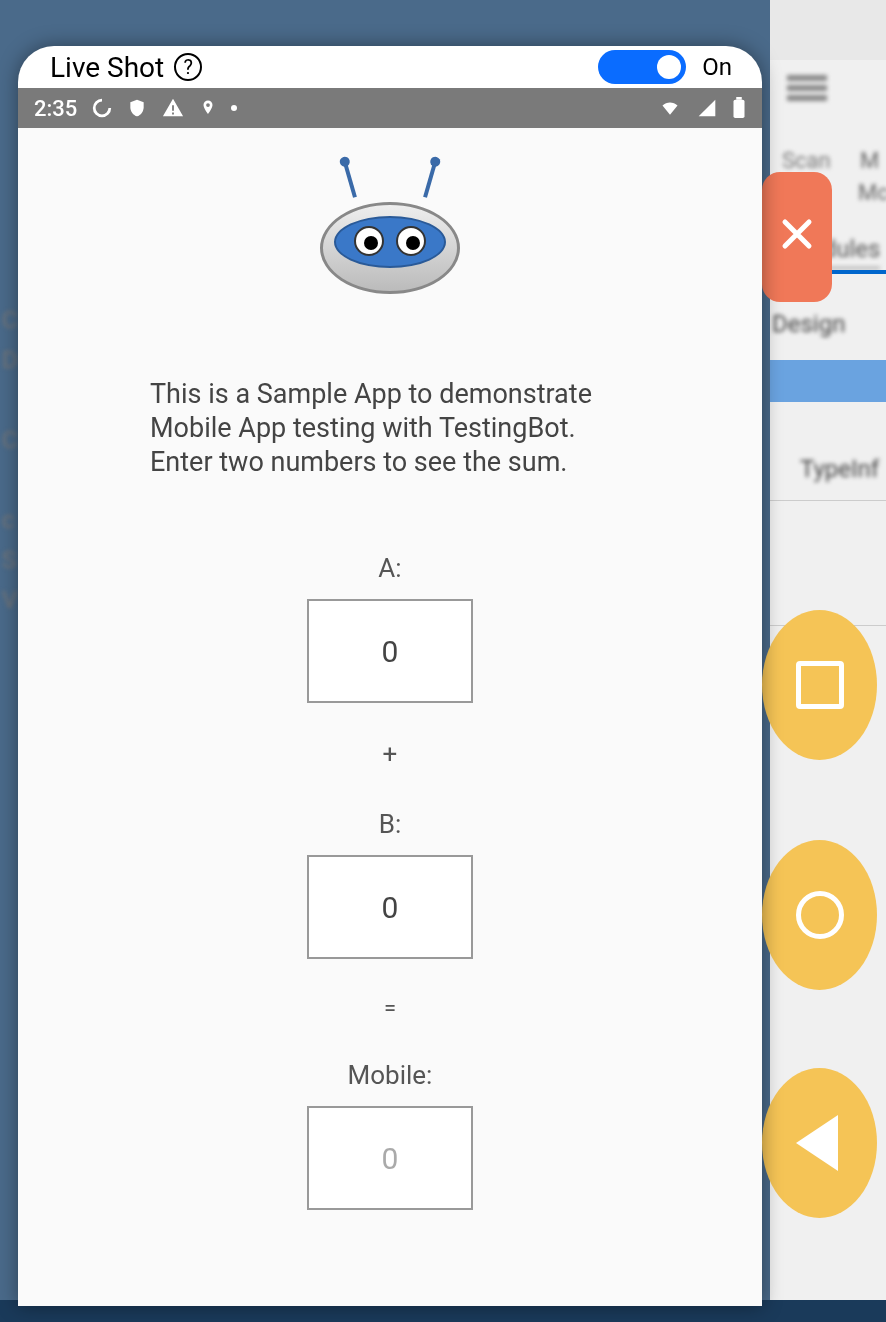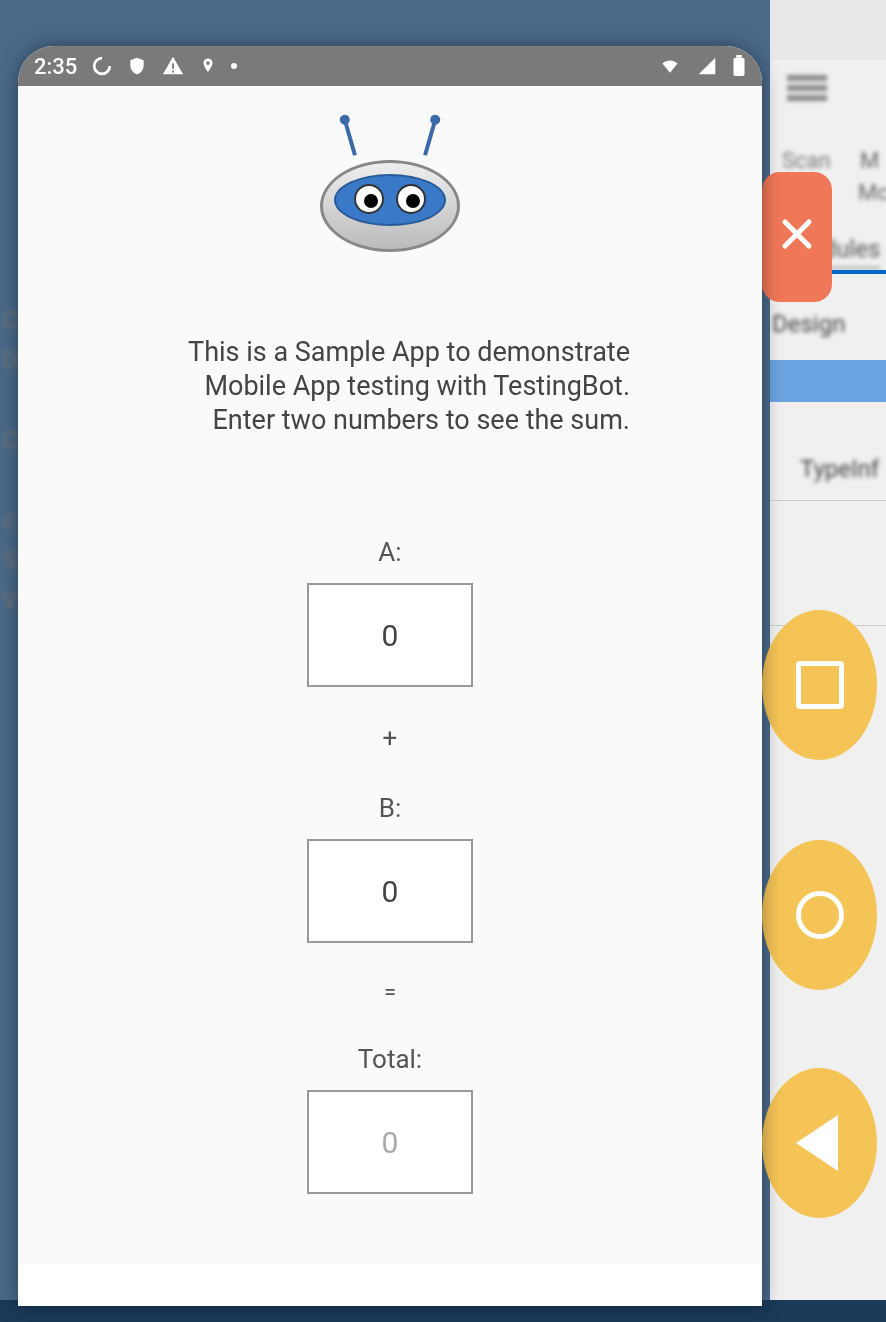--- a/index.html
+++ b/index.html
@@ -275,22 +275,21 @@
       top: 8px; left: 8px;
     }
     .robot .eye.l { left: 34px; }
     .robot .eye.r { right: 34px; }
 
     .description {
       width: 480px;
       font-size: 27px;
       color: #444;
       line-height: 1.25;
-      margin-bottom: 100px;
-      text-align: right;
+      margin-bottom: 74px;
     }
 
     .calc {
       display: flex;
       flex-direction: column;
       align-items: center;
       gap: 16px;
     }
     .calc-label {
       font-size: 26px;
@@ -366,20 +365,29 @@
 </div>
 <div class="nav-circle circle-btn">
   <div class="circ"></div>
 </div>
 <div class="nav-circle back-btn">
   <div class="tri"></div>
 </div>
 
 <div class="phone">
 
+  <div class="panel-header">
+    <span class="title">Live Shot</span>
+    <span class="help-icon">?</span>
+    <span class="spacer"></span>
+    <div class="toggle">
+      <div class="knob"></div>
+    </div>
+    <span class="toggle-label">On</span>
+  </div>
 
   <div class="android-status">
     <span class="time">2:35</span>
     <span class="ico">
       <svg width="22" height="22" viewBox="0 0 24 24">
           <path fill="#fff" d="M12 2a10 10 0 1 0 10 10h-3a7 7 0 1 1-7-7z"></path>
         </svg>
     </span>
     <span class="ico">
       <svg width="20" height="22" viewBox="0 0 24 24">
@@ -428,18 +436,18 @@
 
     <div class="description">This is a Sample App to demonstrate Mobile App testing with TestingBot. Enter two numbers to see the sum.</div>
 
     <div class="calc">
       <div class="calc-label">A:</div>
       <input class="calc-input" value="0" style="">
       <div class="calc-op">+</div>
       <div class="calc-label">B:</div>
       <input class="calc-input" value="0" style="">
       <div class="calc-eq">=</div>
-      <div class="calc-label">Total:</div>
+      <div class="calc-label">Mobile:</div>
       <input class="calc-input total" readonly="" value="0" style="">
     </div>
   </div>
 
 </div>
 
 </body></html>

